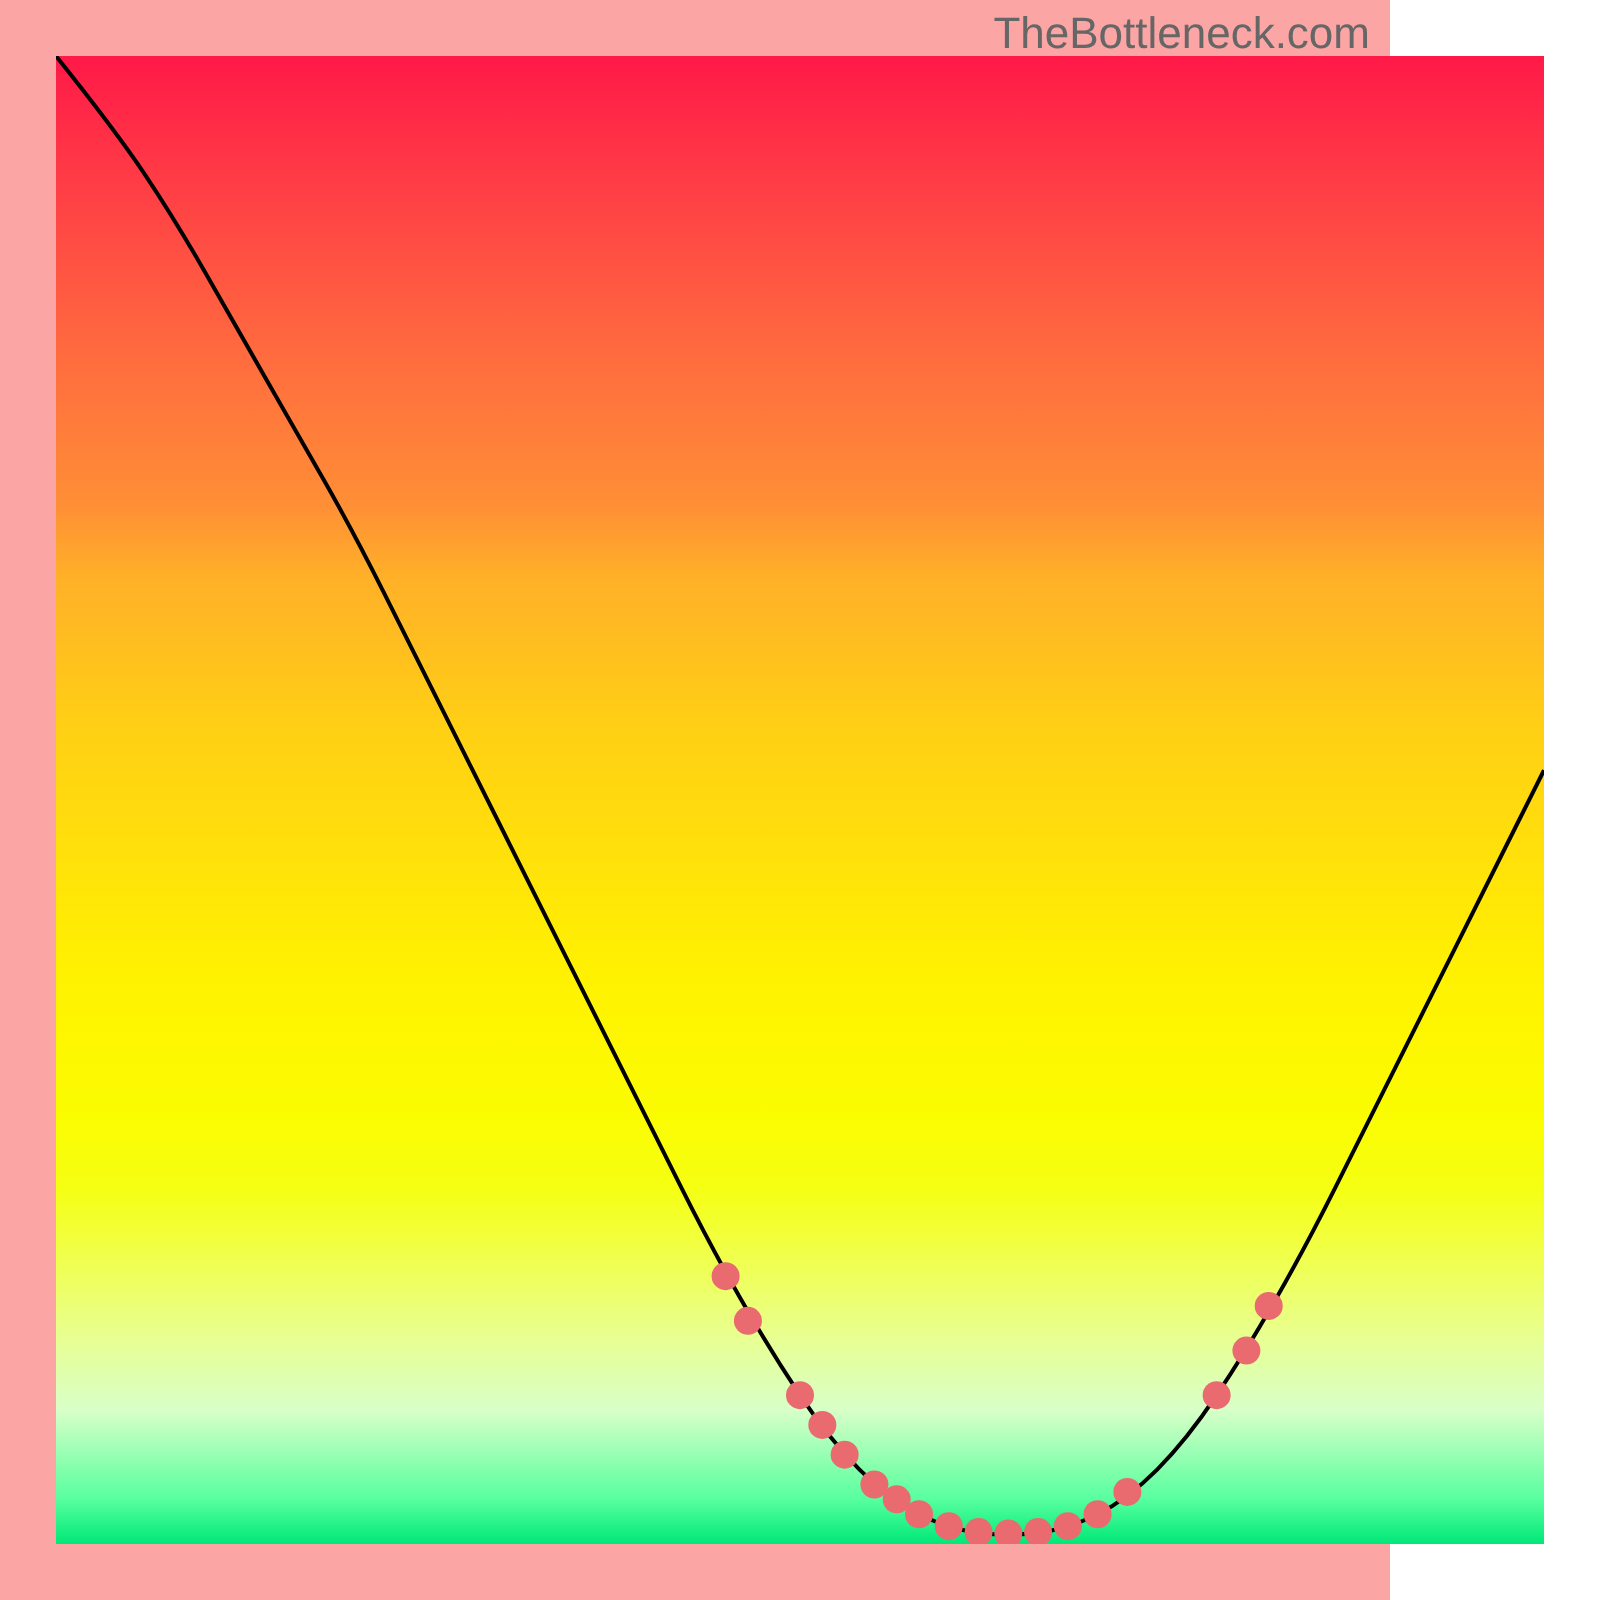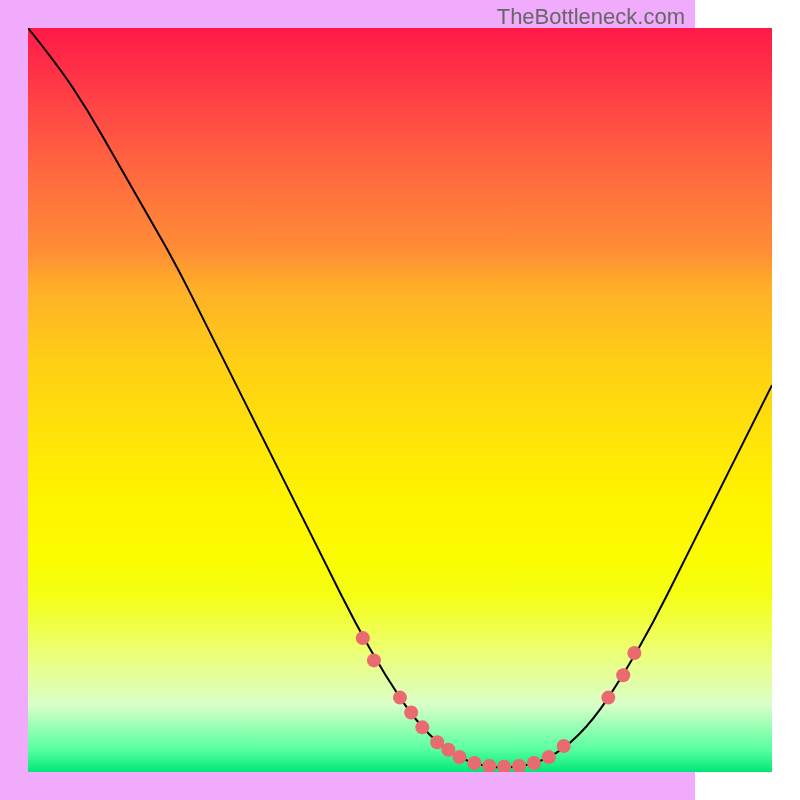--- a/index.html
+++ b/index.html
@@ -1,17 +1,17 @@
 <!DOCTYPE html>
 <html><head>
 <meta charset="utf-8">
 <style>
   * { margin: 0; padding: 0; box-sizing: border-box; }
   body { background: #fff; font-family: Arial, sans-serif; }
-  .container { width: 695px; height: 800px; position: relative; background: #f0abfc; }
+  .container { width: 695px; height: 800px; position: relative; background: #fca5a5; }
   .watermark { position: absolute; top: 4px; right: 10px; color: #666; font-size: 22px; font-family: Arial, sans-serif; z-index: 10; }
   .plot-area { position: absolute; top: 28px; left: 28px; width: 744px; height: 744px; }
   .gradient { width: 100%; height: 100%; background: linear-gradient(to bottom,
     #ff1948 0%,
     #ff4345 10%,
     #ff6b3f 20%,
     #ff8e36 30%,
     #ffb028 35%,
     #ffcf15 45%,
     #fff200 62%,

